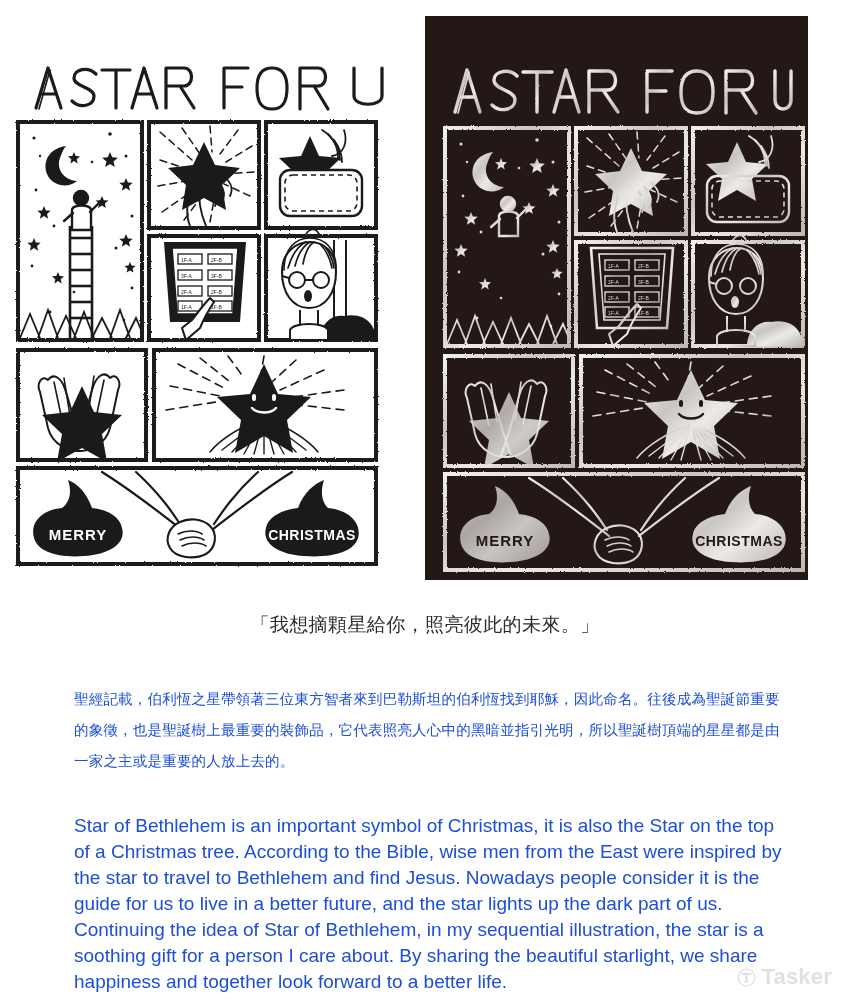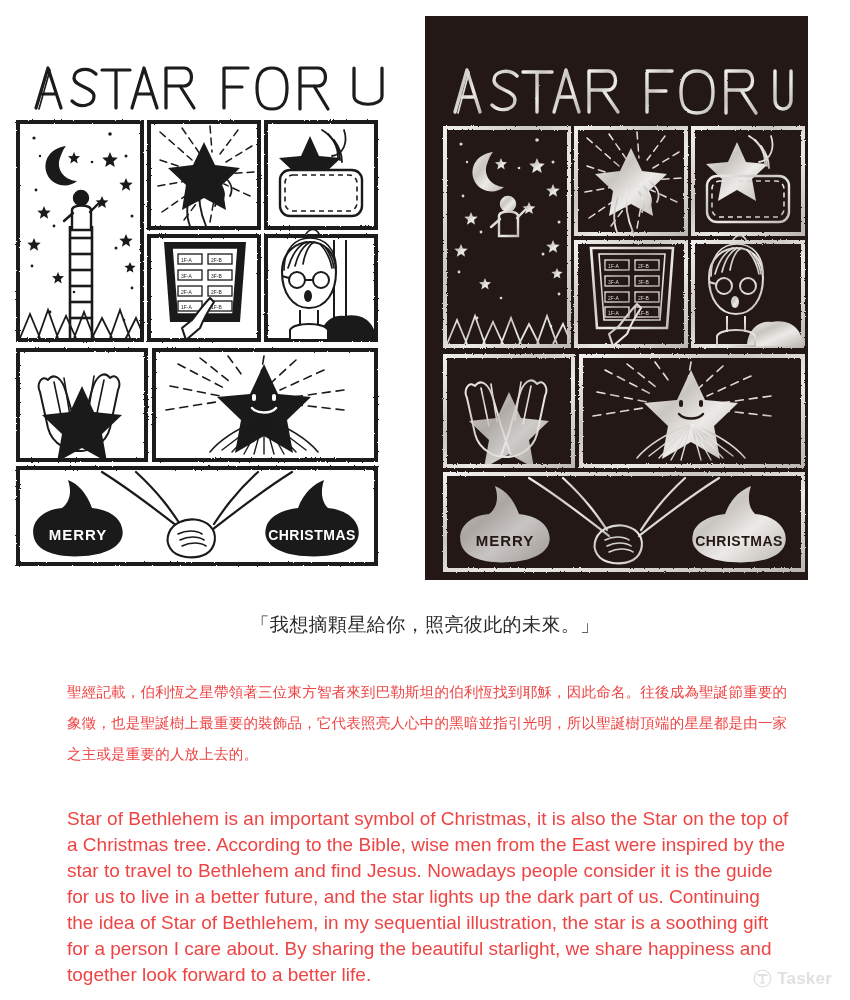--- a/index.html
+++ b/index.html
@@ -57,22 +57,22 @@
 
   .body-copy {
     position: absolute;
     left: 58px;
     top: 668px;
     width: 742px;
   }
   .para {
     font-size: 14.5px;
     line-height: 31px;
-    color: #ef4444;
-    margin: 9px;
+    color: #1d4ed8;
+    margin: 16px;
   }
   .para.cn { letter-spacing: .2px; }
   .para.en {
     margin-top: 36px;
     font-size: 19px;
     line-height: 26px;
   }
 
   
   .watermark {
@@ -82,21 +82,21 @@
     display: flex;
     align-items: center;
     gap: 5px;
     opacity: .42;
   }
   .watermark .wm-mark {
     width: 19px; height: 19px;
     flex: 0 0 19px;
   }
   .watermark .wm-text {
-    font-size: 17px;
+    font-size: 22px;
     font-weight: bold;
     color: #b7b7b7;
     letter-spacing: .2px;
     line-height: 1;
   }
 </style>
 </head>
 <body>
 
 <div class="artwork-band">

